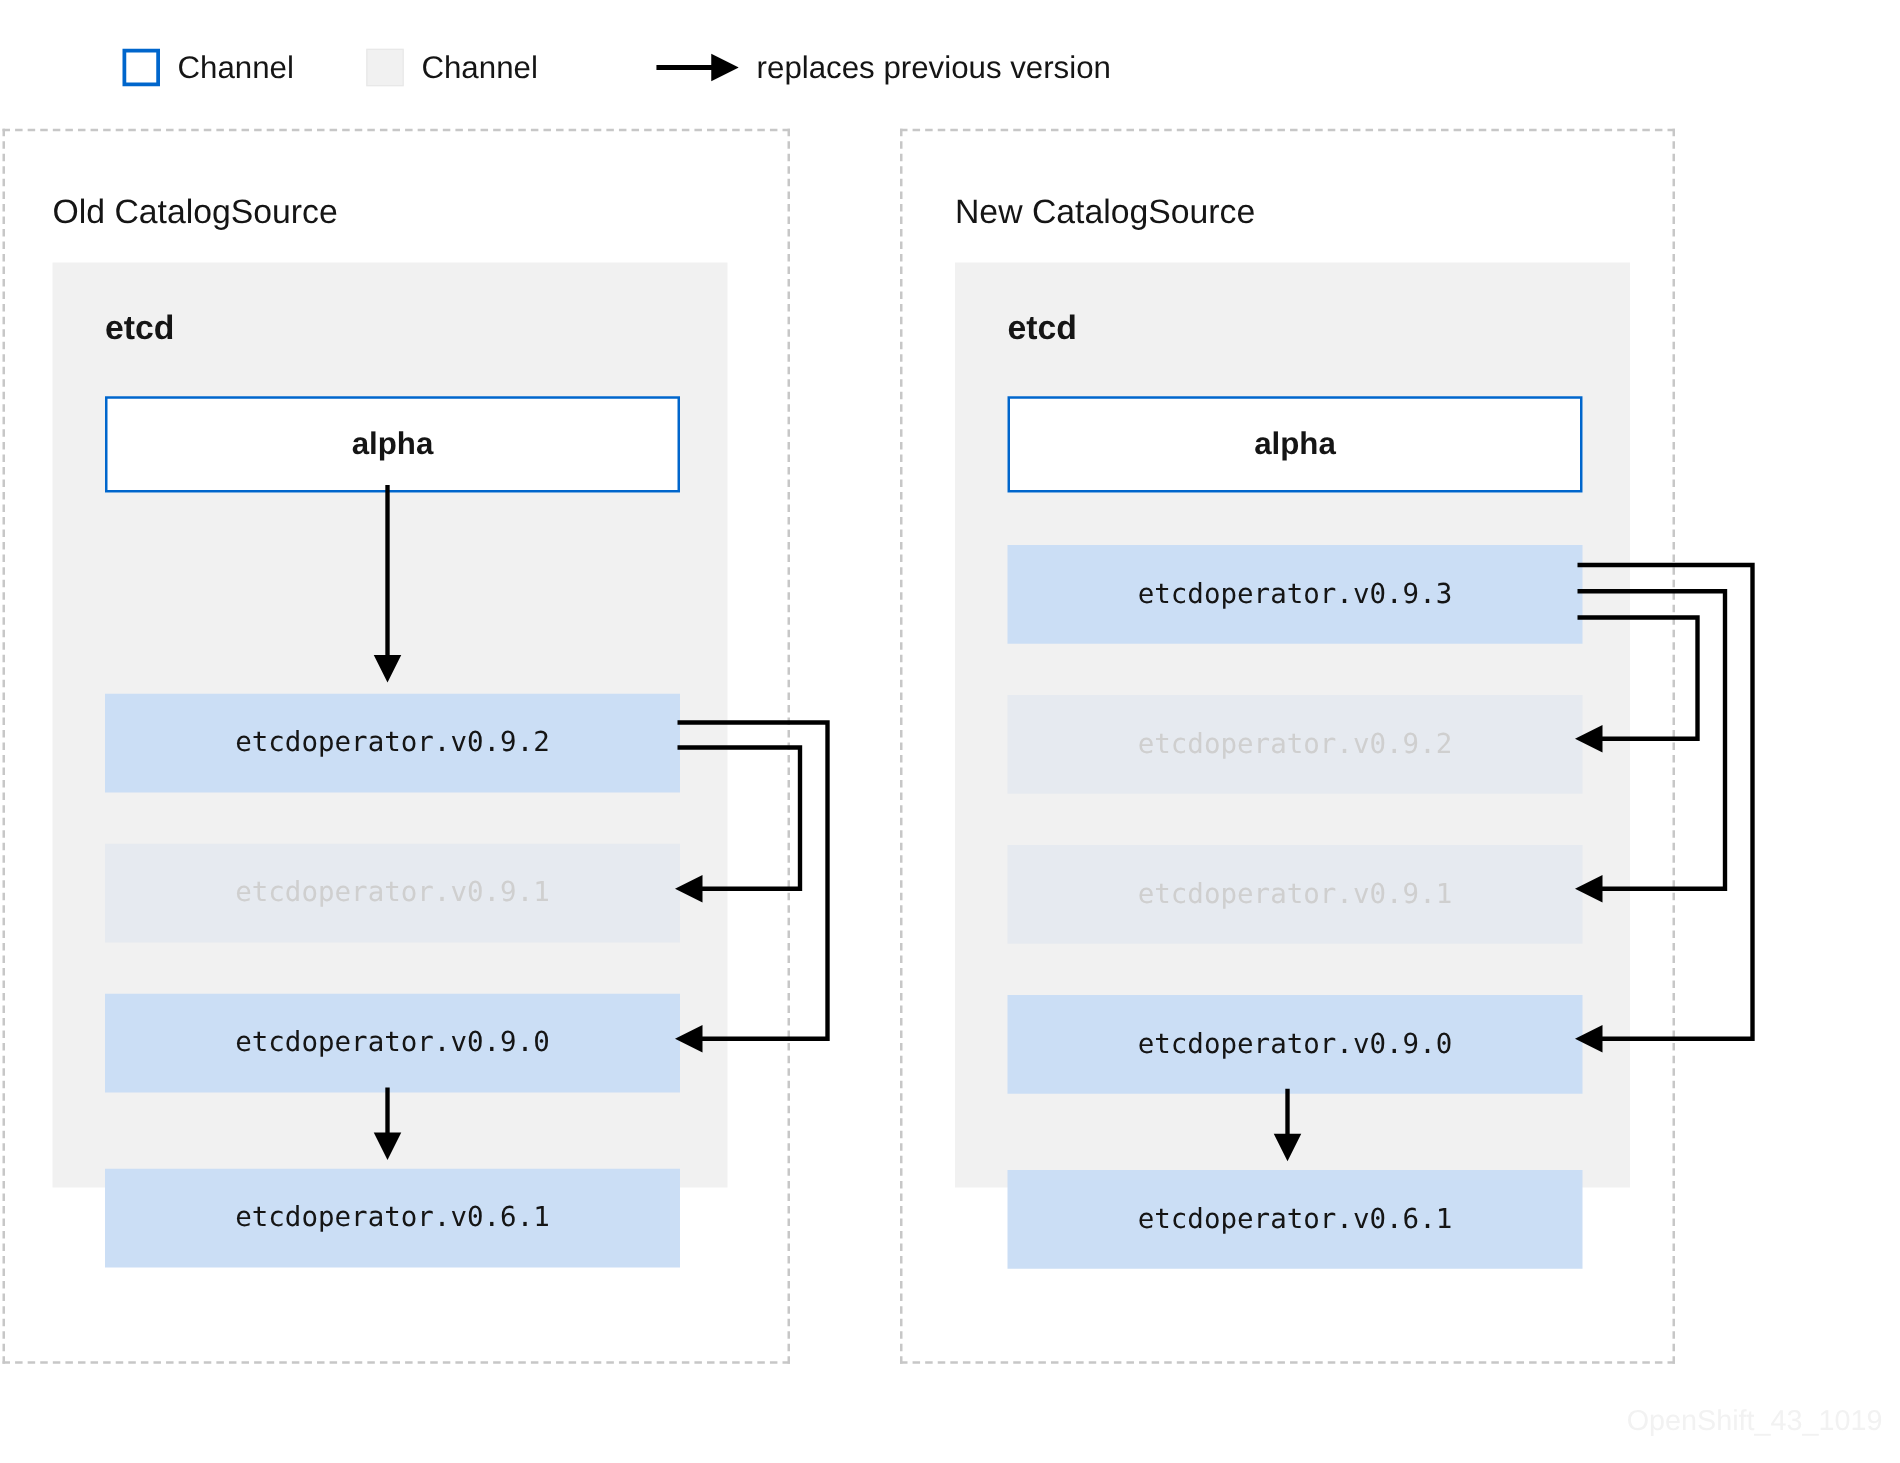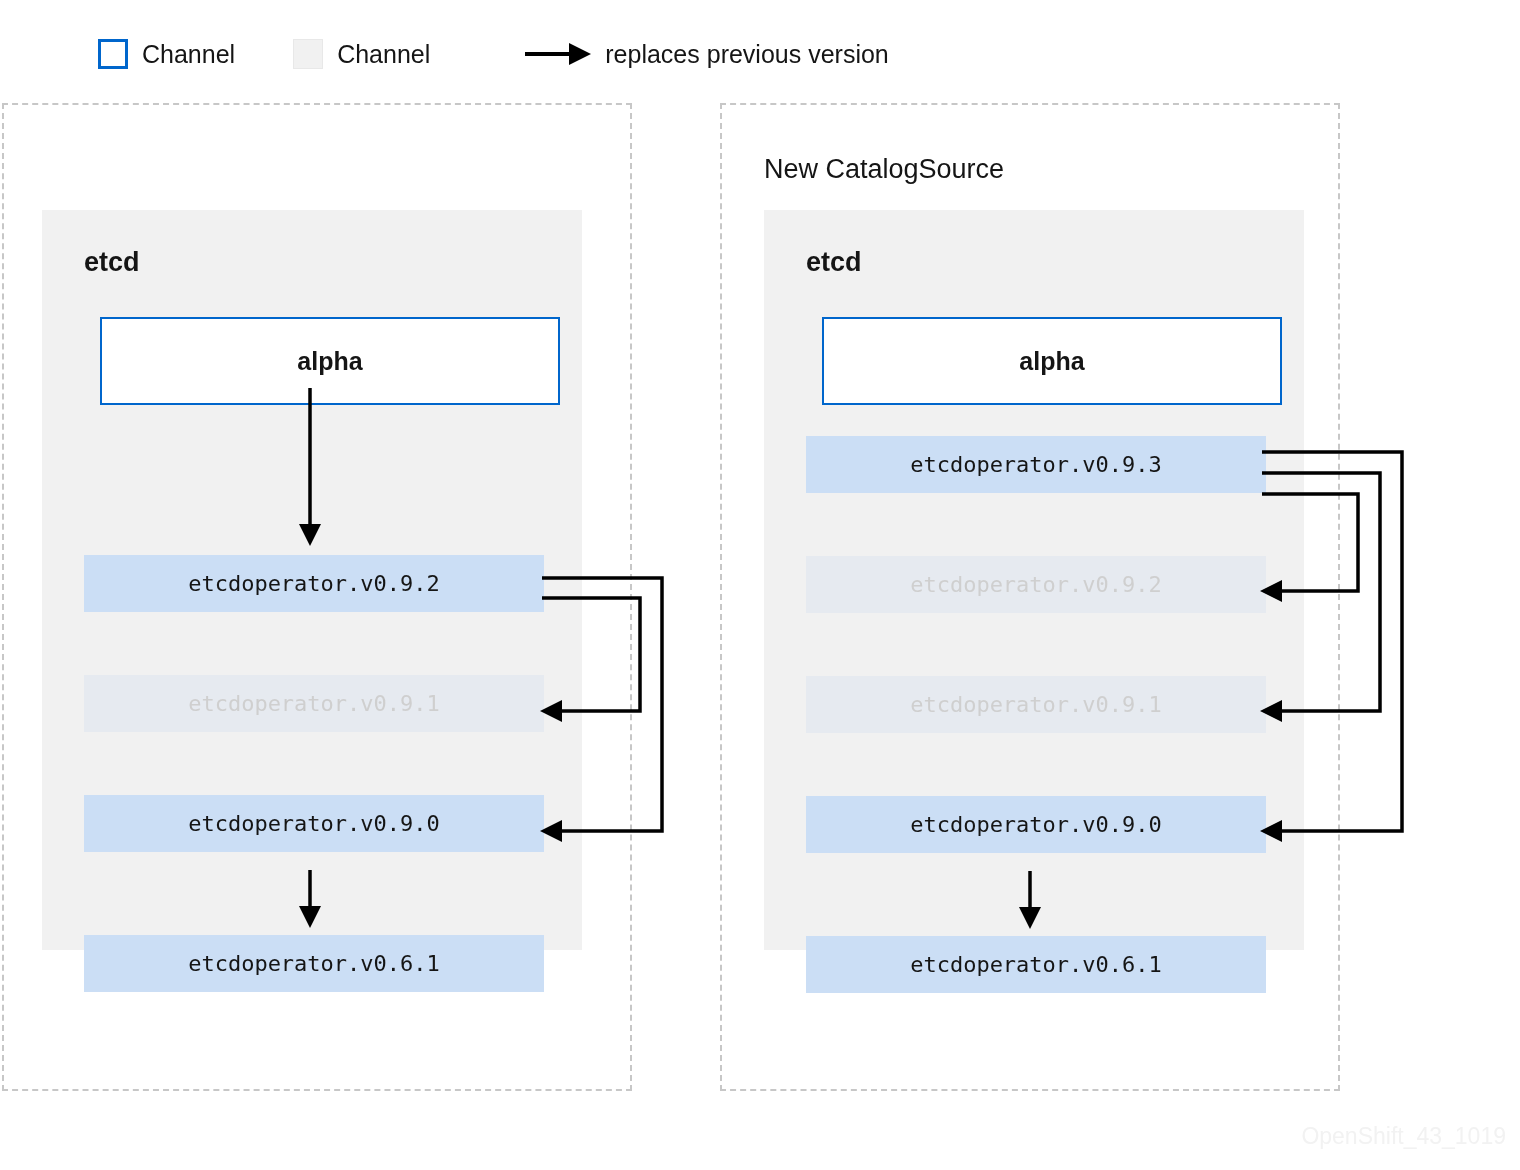--- a/index.html
+++ b/index.html
@@ -106,43 +106,43 @@
     top: 36px;
     font-size: 27px;
     font-weight: bold;
     line-height: 32px;
     color: #151515;
   }
 
   
   .channel-box {
     position: absolute;
-    left: 58px;
+    left: 42px;
     top: 107px;
     width: 460px;
-    height: 88px;
+    height: 77px;
     background: #ffffff;
     border: 2px solid #0066cc;
     box-sizing: border-box;
     display: flex;
     align-items: center;
     justify-content: center;
   }
   .channel-label {
     font-size: 25px;
     font-weight: bold;
     color: #151515;
   }
 
   
   .csv-box {
     position: absolute;
     left: 42px;
     width: 460px;
-    height: 57px;
+    height: 79px;
     display: flex;
     align-items: center;
     justify-content: center;
     box-sizing: border-box;
   }
   .csv-box.active  { background: #cbdef5; }
   .csv-box.faded   { background: #e6eaf0; }
   .csv-label {
     font-family: "DejaVu Sans Mono", "Liberation Mono", monospace;
     font-size: 22px;
@@ -198,20 +198,21 @@
       <line x1="0" y1="15" x2="48" y2="15" stroke="#000000" stroke-width="4"></line>
       <polygon points="44,4 66,15 44,26" fill="#000000"></polygon>
     </svg>
     <span class="legend-label">replaces previous version</span>
   </div>
 
 </div>
 
 <div class="catalog-panel" id="panel-old">
 
+  <div class="panel-title">Old CatalogSource</div>
 
   <div class="package-box">
     <div class="package-name">etcd</div>
 
     <div class="channel-box">
       <span class="channel-label">alpha</span>
     </div>
 
     <div class="csv-box active" style="top:345px;">
       <span class="csv-label">etcdoperator.v0.9.2</span>

